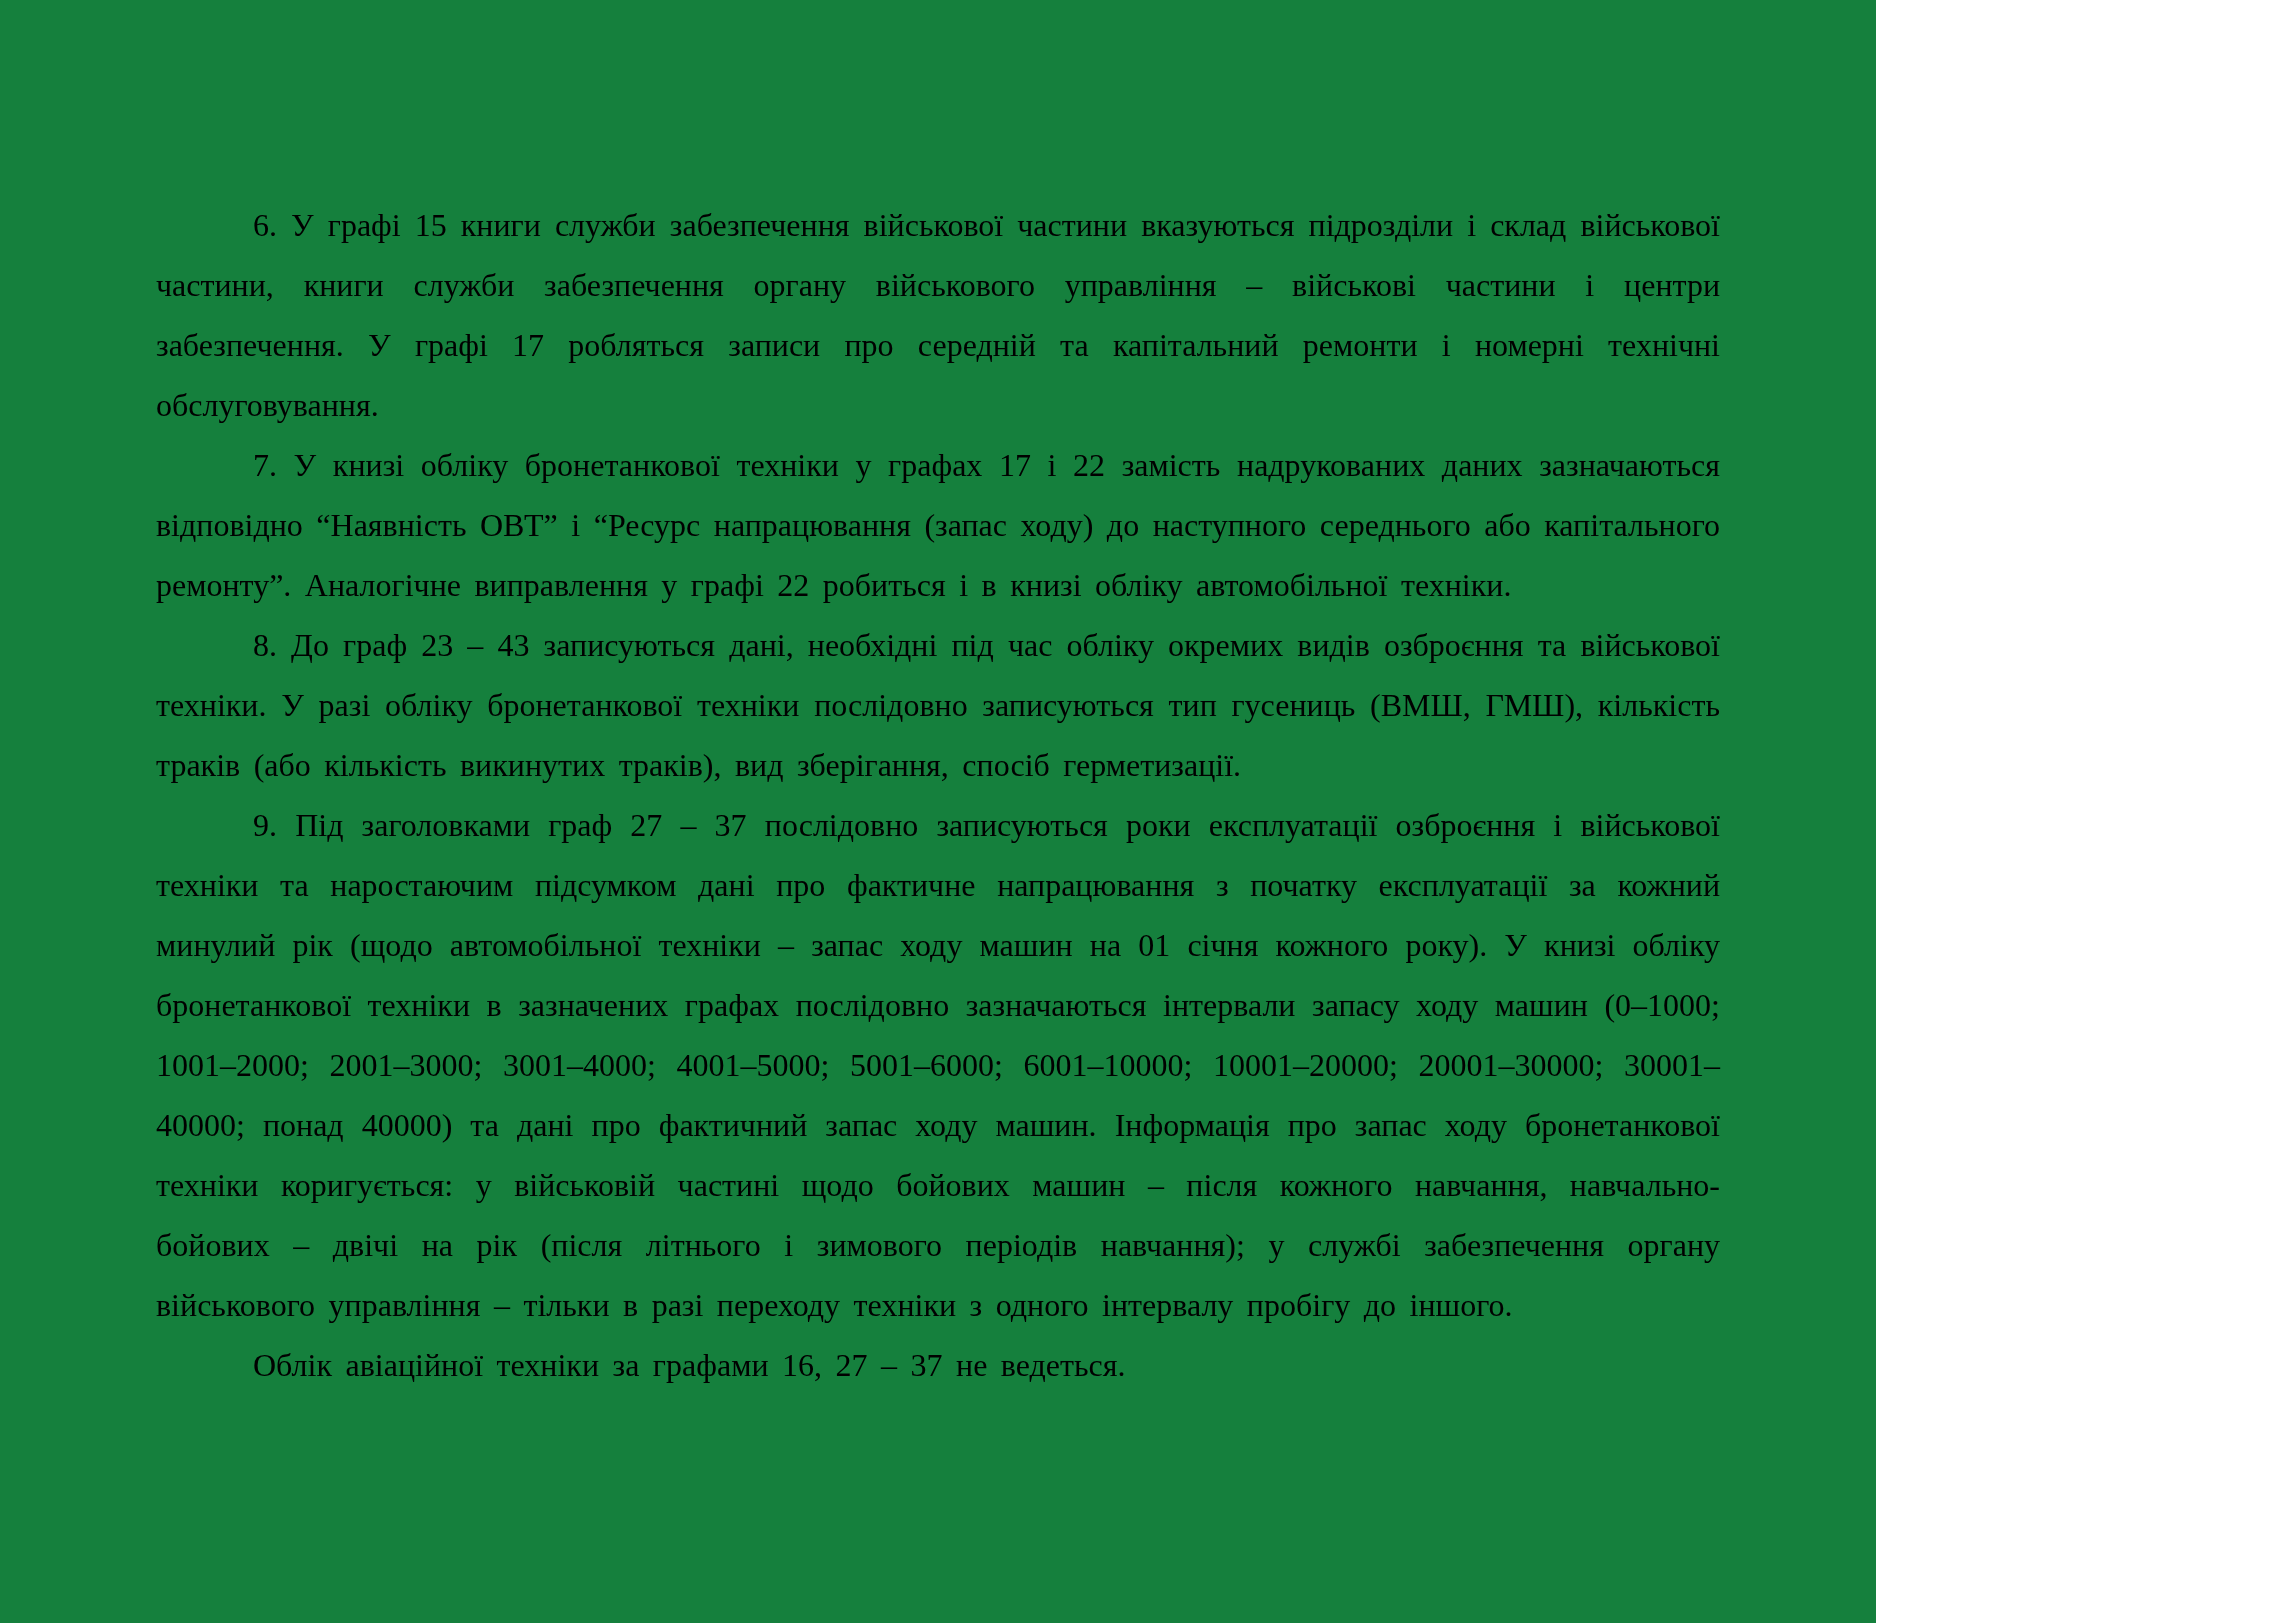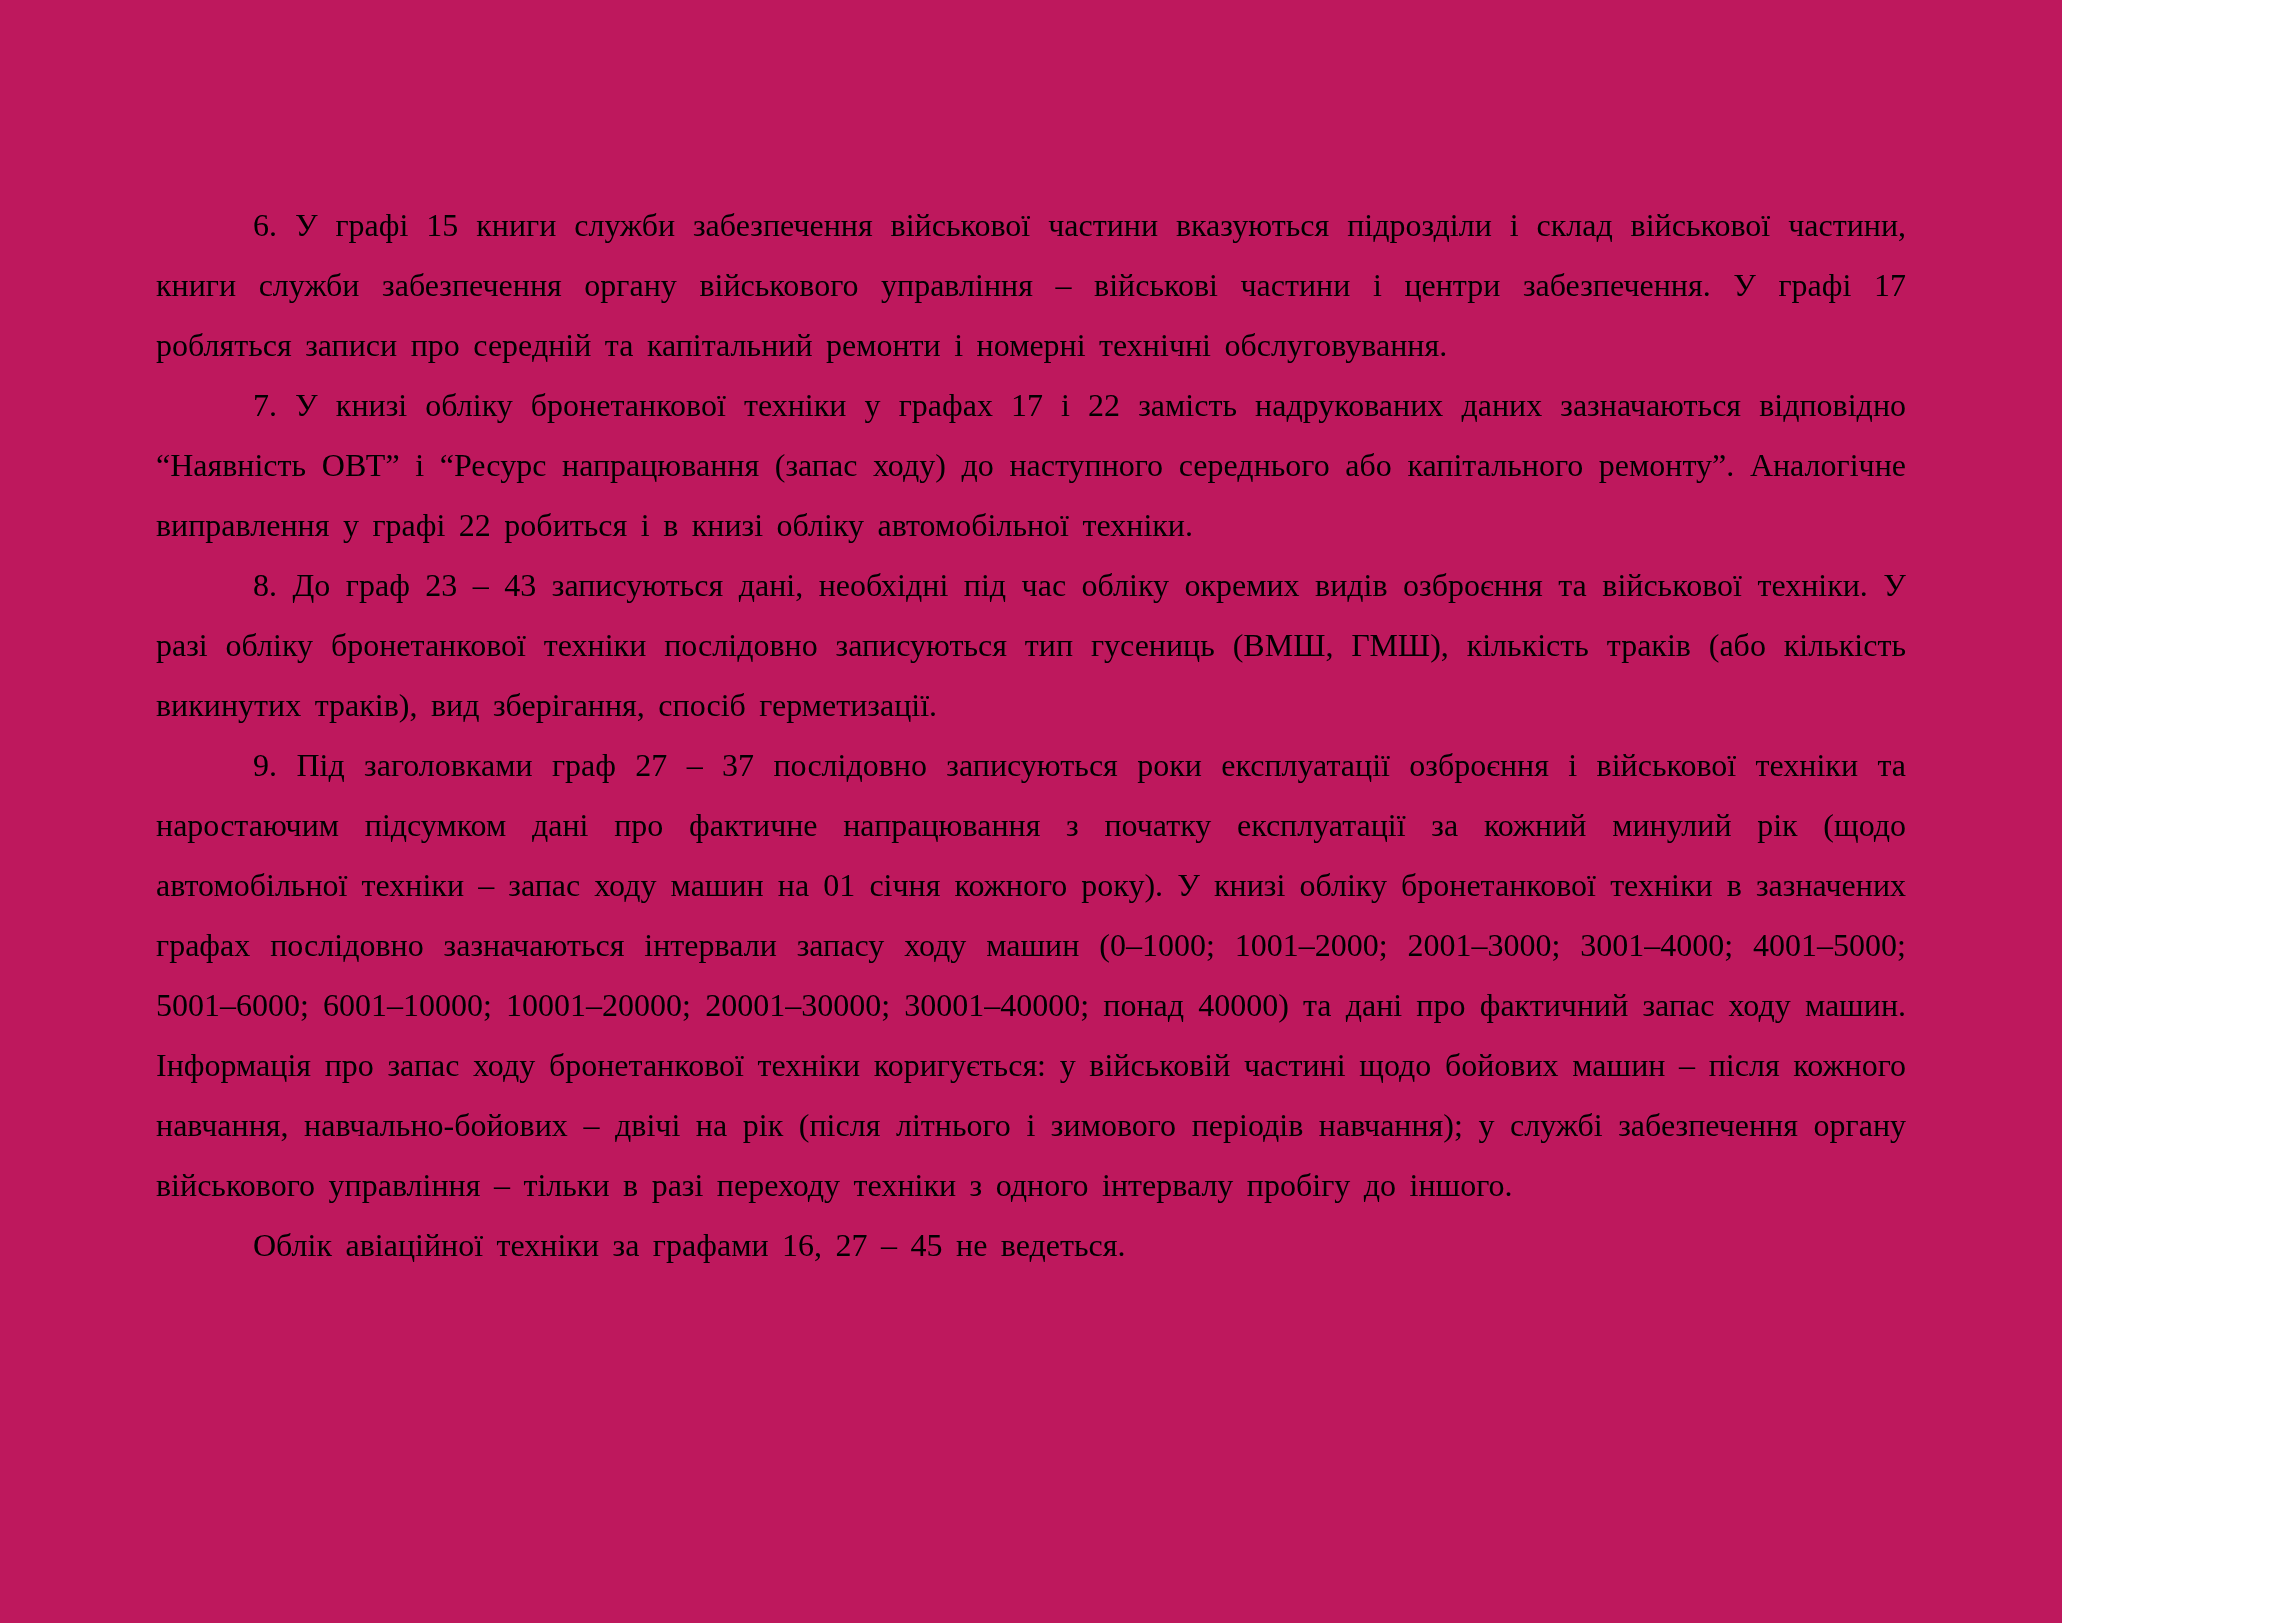--- a/index.html
+++ b/index.html
@@ -2,23 +2,23 @@
 <html lang="uk" style="font-size:14.7px"><head>
 <meta charset="utf-8">
 <style>
   html, body {
     margin: 0;
     padding: 0;
     background: #ffffff;
   }
   .page {
     position: relative;
-    width: 2062px;
+    width: 1876px;
     height: 1624px;
-    background: #be185d;
+    background: #15803d;
     box-sizing: border-box;
     padding: 195px 156px 0 156px;
     overflow: hidden;
   }
   .doc-text p {
     margin: 0;
     padding: 0;
     font-family: "Liberation Serif", "DejaVu Serif", serif;
     font-size: 32px;
     line-height: 60px;
@@ -30,16 +30,16 @@
 </style>
 </head>
 <body>
 
 <div class="page">
   <div class="doc-text">
     <p>6. У графі 15 книги служби забезпечення військової частини вказуються підрозділи і склад військової частини, книги служби забезпечення органу військового управління – військові частини і центри забезпечення. У графі 17 робляться записи про середній та капітальний ремонти і номерні технічні обслуговування.</p>
     <p>7. У книзі обліку бронетанкової техніки у графах 17 і 22 замість надрукованих даних зазначаються відповідно “Наявність ОВТ” і “Ресурс напрацювання (запас ходу) до наступного середнього або капітального ремонту”. Аналогічне виправлення у графі 22 робиться і в книзі обліку автомобільної техніки.</p>
     <p>8. До граф 23 – 43 записуються дані, необхідні під час обліку окремих видів озброєння та військової техніки. У разі обліку бронетанкової техніки послідовно записуються тип гусениць (ВМШ, ГМШ), кількість траків (або кількість викинутих траків), вид зберігання, спосіб герметизації.</p>
     <p>9. Під заголовками граф 27 – 37 послідовно записуються роки експлуатації озброєння і військової техніки та наростаючим підсумком дані про фактичне напрацювання з початку експлуатації за кожний минулий рік (щодо автомобільної техніки – запас ходу машин на 01 січня кожного року). У книзі обліку бронетанкової техніки в зазначених графах послідовно зазначаються інтервали запасу ходу машин (0–1000; 1001–2000; 2001–3000; 3001–4000; 4001–5000; 5001–6000; 6001–10000; 10001–20000; 20001–30000; 30001–40000; понад 40000) та дані про фактичний запас ходу машин. Інформація про запас ходу бронетанкової техніки коригується: у військовій частині щодо бойових машин – після кожного навчання, навчально-бойових – двічі на рік (після літнього і зимового періодів навчання); у службі забезпечення органу військового управління – тільки в разі переходу техніки з одного інтервалу пробігу до іншого.</p>
-    <p>Облік авіаційної техніки за графами 16, 27 – 45 не ведеться.</p>
+    <p>Облік авіаційної техніки за графами 16, 27 – 37 не ведеться.</p>
   </div>
 </div>
 
 
 </body></html>

